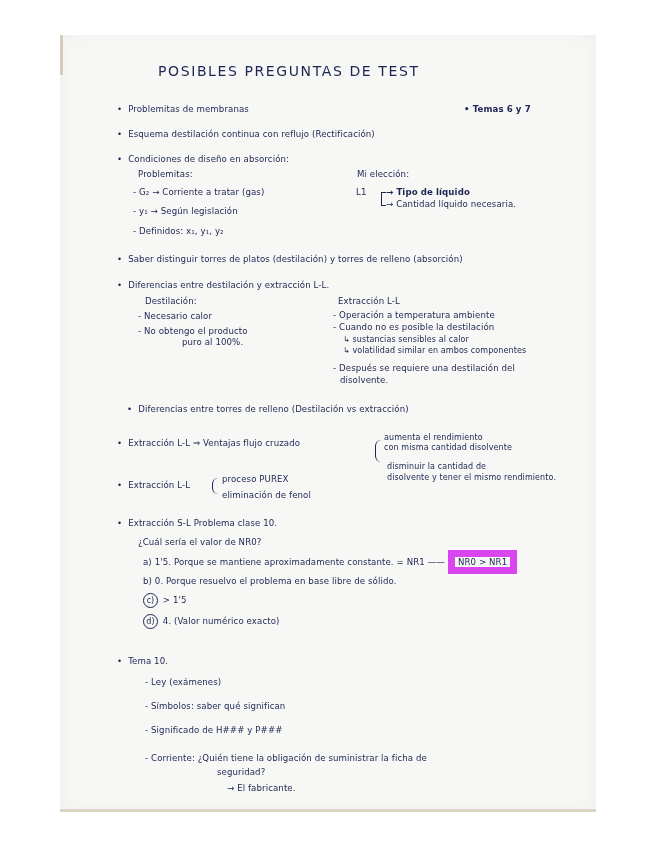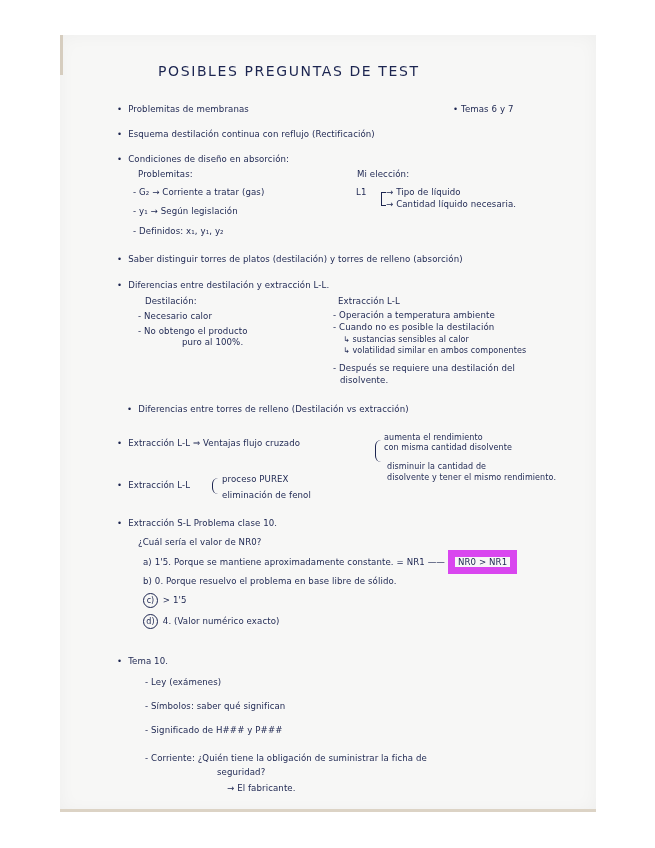--- a/index.html
+++ b/index.html
@@ -22,34 +22,34 @@
 </head>
 <body>
 
 <div class="paper"></div>
 <div class="paper-edge-left"></div>
 <div class="paper-edge-bottom"></div>
 
 <div class="ink title" style="left:158px;top:66px;">POSIBLES PREGUNTAS DE TEST</div>
 
 <div class="ink bullet" style="left:117px;top:104px;">Problemitas de membranas</div>
-<div class="ink" style="left:453px;top:104px;">• Temas 6 y 7</div>
+<div class="ink" style="left:464px;top:104px;font-weight:bold;">• Temas 6 y 7</div>
 
 <div class="ink bullet" style="left:117px;top:129px;">Esquema destilación continua con reflujo (Rectificación)</div>
 
 <div class="ink bullet" style="left:117px;top:154px;">Condiciones de diseño en absorción:</div>
 <div class="ink" style="left:138px;top:169px;">Problemitas:</div>
 <div class="ink" style="left:133px;top:187px;">- G₂ → Corriente a tratar (gas)</div>
 <div class="ink" style="left:133px;top:206px;">- y₁ → Según legislación</div>
 <div class="ink" style="left:133px;top:226px;">- Definidos: x₁, y₁, y₂</div>
 
 <div class="ink" style="left:357px;top:169px;">Mi elección:</div>
 <div class="ink" style="left:356px;top:187px;">L1</div>
 <div class="brace" style="left:381px;top:192px;width:4px;height:12px;"></div>
-<div class="ink" style="left:386px;top:187px;">→ Tipo de líquido</div>
+<div class="ink" style="left:386px;top:187px;font-weight:bold;">→ Tipo de líquido</div>
 <div class="ink" style="left:386px;top:199px;">→ Cantidad líquido necesaria.</div>
 
 <div class="ink bullet" style="left:117px;top:254px;">Saber distinguir torres de platos (destilación) y torres de relleno (absorción)</div>
 
 <div class="ink bullet" style="left:117px;top:280px;">Diferencias entre destilación y extracción L-L.</div>
 <div class="ink" style="left:145px;top:296px;">Destilación:</div>
 <div class="ink" style="left:138px;top:311px;">- Necesario calor</div>
 <div class="ink" style="left:138px;top:326px;">- No obtengo el producto</div>
 <div class="ink" style="left:145px;top:337px;margin-left:37px;">  puro al 100%.</div>
 

